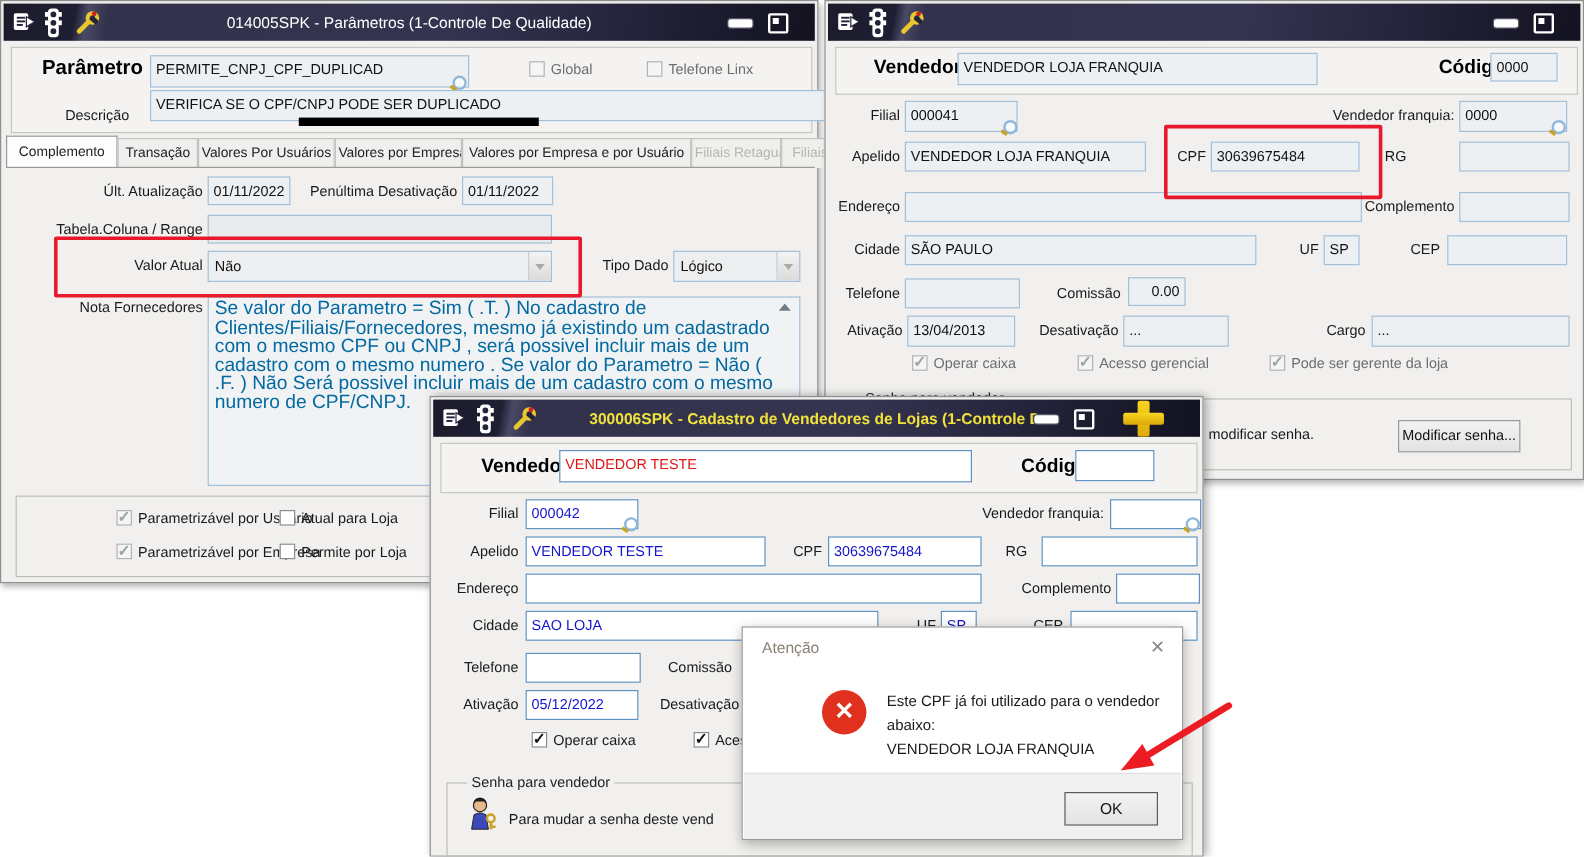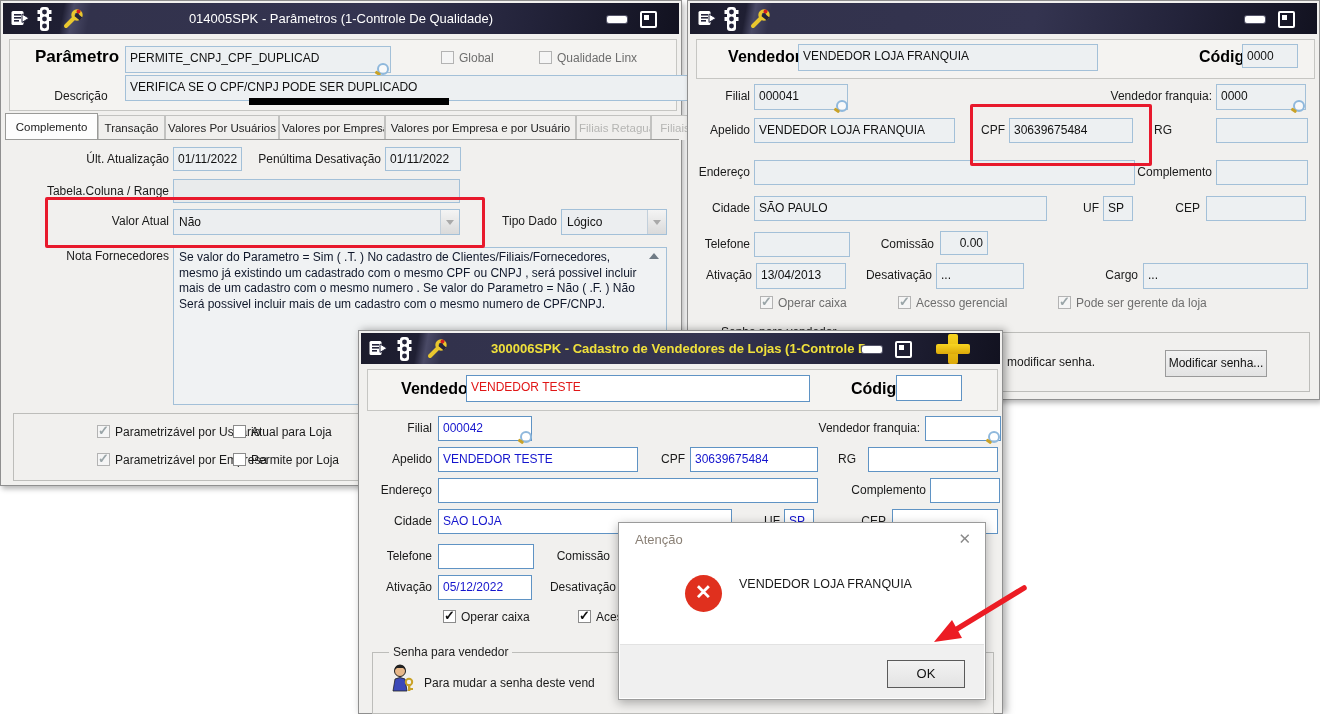--- a/index.html
+++ b/index.html
@@ -50,21 +50,21 @@
                   border-right:4px solid transparent;border-top:5px solid #a9a9a9;}
   .mag{position:absolute;width:8px;height:8px;border:2px solid #8fb8dc;border-radius:50%;background:rgba(255,255,255,.6);}
   .mag::after{content:"";position:absolute;left:-4px;top:7px;width:6px;height:2.5px;background:#c9a227;transform:rotate(35deg);border-radius:1px;}
   .tab{height:25px;line-height:25px;font-size:11.5px;color:#222;text-align:center;
        background:#f0efed;border:1px solid #c2c2c0;border-bottom:none;box-sizing:border-box;
        white-space:nowrap;overflow:hidden;padding:0 2px;}
   .tab.on{background:#fdfdfd;font-weight:normal;height:27px;line-height:26px;margin-top:-2px;border-color:#9a9a98;}
   .tab.off{color:#b5b5b3;}
   .tabrow{position:absolute;display:flex;align-items:flex-end;}
   .tabline{position:absolute;height:1px;background:#9a9a98;}
-  .note{position:absolute;font-size:12px;color:#0f172a;background:#f0f2f3;border:1px solid #a3c0d8;
+  .note{position:absolute;font-size:16px;color:#0369a1;background:#f0f2f3;border:1px solid #a3c0d8;
         padding:2px 16px 2px 5px;box-sizing:border-box;line-height:15.5px;overflow:hidden;}
   .scrollup{position:absolute;width:0;height:0;border-left:5px solid transparent;border-right:5px solid transparent;border-bottom:6px solid #6f7b85;}
   .blackbar{position:absolute;background:#000;}
 
   
   .dlg{position:absolute;background:#fff;border:1px solid #9b9b9b;box-shadow:0 3px 10px rgba(0,0,0,.3);box-sizing:border-box;}
   .dlg .dtitle{position:absolute;font-size:13px;color:#8a8076;}
   .dlg .dclose{position:absolute;font-size:15px;color:#8a8a8a;cursor:default;}
   .erricon{position:absolute;width:37px;height:37px;border-radius:50%;background:#e0301e;}
   .erricon::after{content:"✕";position:absolute;left:0;right:0;top:5px;text-align:center;color:#fff;font-size:20px;font-weight:bold;}
@@ -113,21 +113,21 @@
       <span class="tbtn-max" style="right:22px;top:8px"></span>
     </div>
 
     <div class="hdrbox" style="left:8px;top:38px;width:666px;height:70px;"></div>
     <div class="lbl big left" style="left:16px;top:46px;width:110px;font-size:17px;">Parâmetro</div>
     <div class="fld" style="left:124px;top:45px;width:266px;height:27px;">PERMITE_CNPJ_CPF_DUPLICAD</div>
     <span class="mag" style="left:376px;top:62px;"></span>
     <span class="cb dis" style="left:440px;top:50px;"></span>
     <div class="cblbl dim" style="left:458px;top:50px;">Global</div>
     <span class="cb dis" style="left:538px;top:50px;"></span>
-    <div class="cblbl dim" style="left:556px;top:50px;">Qualidade Linx</div>
+    <div class="cblbl dim" style="left:556px;top:50px;">Telefone Linx</div>
     <div class="lbl" style="left:40px;top:88px;width:80px;text-align:center;">Descrição</div>
     <div class="fld" style="left:124px;top:74px;width:595px;height:26px;">VERIFICA SE O CPF/CNPJ PODE SER DUPLICADO</div>
     <div class="blackbar" style="left:248px;top:97px;width:200px;height:7px;"></div>
 
     <div class="tabrow" style="left:4px;top:112px;height:27px;">
       <div class="tab on" style="width:93px">Complemento</div>
       <div class="tab" style="width:67px">Transação</div>
       <div class="tab" style="width:114px">Valores Por Usuários</div>
       <div class="tab" style="width:106px">Valores por Empresa</div>
       <div class="tab" style="width:191px">Valores por Empresa e por Usuário</div>
@@ -348,20 +348,21 @@
         <rect x="20" y="24" width="3" height="2" fill="#c9a227"></rect>
       </svg>
     <div class="cblbl" style="left:424px;top:676px;">Para mudar a senha deste vend</div>
   </div>
 
   <div class="dlg z10" style="left:618px;top:522px;width:368px;height:178px;">
     <div class="dtitle" style="left:16px;top:9px;">Atenção</div>
     <div class="dclose" style="right:14px;top:7px;">✕</div>
     <span class="erricon" style="left:66px;top:52px;"></span>
     <div style="position:absolute;left:120px;top:51px;font-size:12.5px;color:#1a1a1a;line-height:20px;">
+      <div>Este CPF já foi utilizado para o vendedor abaixo:</div>
       <div>VENDEDOR LOJA FRANQUIA</div>
     </div>
     <div class="dfoot" style="height:53px;"></div>
     <div class="okbtn" style="left:268px;top:137px;width:78px;height:28px;line-height:26px;">OK</div>
   </div>
 
   <svg id="annot-arrow" style="left:900px;top:560px;" width="160" height="110" viewBox="0 0 160 110">
     <line x1="124" y1="28" x2="52" y2="72" stroke="#ec1c24" stroke-width="5.5" stroke-linecap="round"></line>
     <polygon points="34,82 62,78 52,60" fill="#ec1c24"></polygon>
   </svg>

